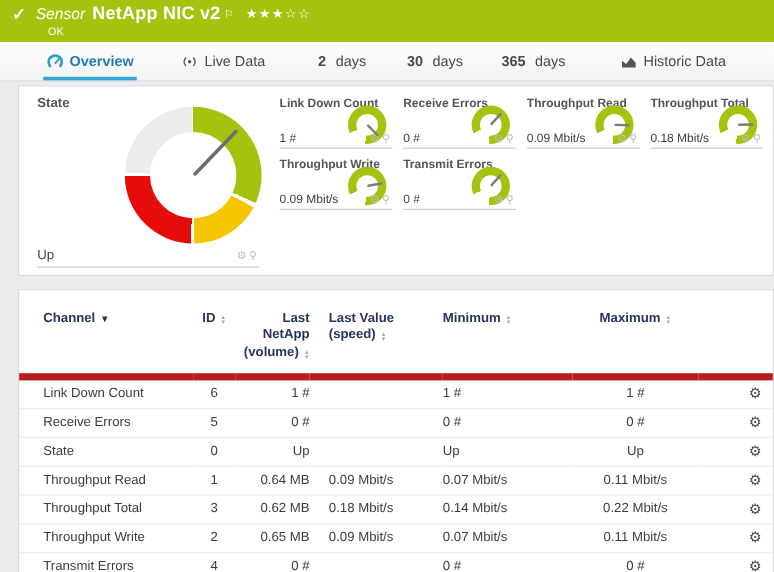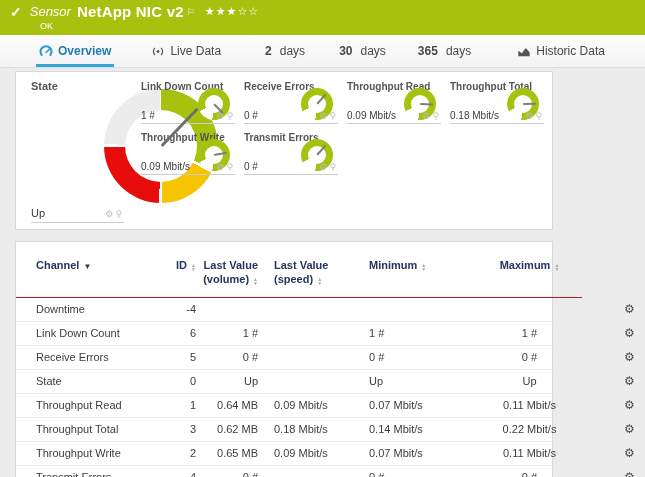--- a/index.html
+++ b/index.html
@@ -22,21 +22,21 @@
   .tabbar{height:32px;background:linear-gradient(#fdfdfd,#f3f3f3);border-bottom:1px solid #dedede;
     display:flex;align-items:stretch;font-size:12px;color:#484848}
   .tab{display:flex;align-items:center;gap:5px;padding:4px 9px;position:relative;cursor:pointer;white-space:nowrap}
   .tab .num{font-weight:bold;margin-right:3px}
   .tab.active{color:#1f7cb4;font-weight:bold}
   .tab.active::after{content:"";position:absolute;left:6px;right:6px;bottom:0;height:3px;background:var(--accent_blue,#36a5d8)}
   .ticon{display:inline-flex;align-items:center}
   .t-ov{margin-left:30px}.t-ld{margin-left:22px}.t-2d{margin-left:26px}.t-30d{margin-left:16px}
   .t-365d{margin-left:14px}.t-hd{margin-left:28px}.t-log{margin-left:28px}
   
-  .panel{background:#fff;border:1px solid #d9d9d9;margin-left:15px;width:538px;box-sizing:border-box}
+  .panel{background:#fff;border:1px solid #d9d9d9;margin-left:15px;width:630px;box-sizing:border-box}
   .panel.overview{margin-top:3px;height:159px;display:flex;padding:4px 0 0 6px}
   .panel.tablewrap{margin-top:11px;height:240px;padding-top:8px}
   
   .state-tile{width:210px;position:relative;padding:4px 0 0 9px;box-sizing:border-box}
   .tile-title{font-size:11px;font-weight:bold;color:#555}
   .gauge-big{position:absolute;left:82px;top:13px;width:114px;height:114px;border-radius:50%;
     background:conic-gradient(from 0deg,
       var(--green,#a7c20e) 1deg 114deg, #fff 114deg 118deg,
       var(--yellow,#f7c500) 118deg 179deg, #fff 179deg 182deg,
       var(--red,#e60c0c) 182deg 269deg, #fff 269deg 272deg,
@@ -54,25 +54,25 @@
   .gauge-mini{position:absolute;right:13px;top:10px;width:32px;height:32px;border-radius:50%;
     background:conic-gradient(from 0deg, var(--green,#a7c20e) 0deg 186deg, #fff 186deg 244deg, var(--green,#a7c20e) 244deg 360deg)}
   .gauge-mini::after{content:"";position:absolute;inset:7px;background:#fff;border-radius:50%}
   .needle-mini{position:absolute;left:calc(50% - 1px);bottom:50%;width:2px;height:13px;background:#7d7d7d;
     transform-origin:50% 100%;z-index:2;border-radius:1px}
   .mini-bottom{position:absolute;left:1px;right:8px;bottom:5px;border-bottom:1px solid #ccc;
     display:flex;justify-content:space-between;align-items:flex-end;padding-bottom:2px;font-size:10px;color:#3c3c3c}
   
   table.channels{width:100%;border-collapse:collapse;font-size:11px;color:#3c3c3c;table-layout:fixed}
   table.channels th{color:var(--header_navy,#26345f);font-weight:bold;font-size:11px;vertical-align:top;
-    padding:8px 0 10px;line-height:1.3;border-bottom:1px solid #b91c1c}
+    padding:8px 0 10px;line-height:1.3;border-bottom:6px solid #b91c1c}
   table.channels td{padding:0;height:23px;border-top:1px solid #ececec}
   table.channels tr:first-child td{border-top:none}
   .col-channel{width:125px;text-align:left;padding-left:20px !important}
-  .col-id{width:35px;text-align:right}
+  .col-id{width:35px;text-align:center}
   .col-vol{width:62px;text-align:right}
   .col-speed{width:95px;text-align:left;padding-left:16px !important}
   .col-min{width:108px;text-align:left}
   .col-max{width:105px;text-align:center}
   .col-gear{text-align:left;padding-left:42px !important}
   .sort-caret{font-size:8px;color:var(--header_navy,#26345f);margin-left:4px}
   .sort-dup{display:inline-flex;flex-direction:column;vertical-align:2px;margin-left:4px;line-height:4px}
   .sort-dup i{font-style:normal;font-size:5px;color:#a9a9a9}
   .row-gear{font-family:"DejaVu Sans",sans-serif;font-size:12px;color:#4a4a4a;cursor:pointer}
   svg.tabsvg{display:block}
@@ -223,49 +223,40 @@
 
 <div class="panel tablewrap">
   <table class="channels">
     <thead>
       <tr>
         <th class="col-channel"><span>Channel</span><span class="sort-caret">▼</span></th>
         <th class="col-id"><span>ID</span><span class="sort-dup">
               <i>▲</i>
               <i>▼</i>
             </span></th>
-        <th class="col-vol"><span>Last Value (volume)</span><span class="sort-dup">
+        <th class="col-vol"><span>Last NetApp (volume)</span><span class="sort-dup">
               <i>▲</i>
               <i>▼</i>
             </span></th>
         <th class="col-speed"><span>Last Value (speed)</span><span class="sort-dup">
               <i>▲</i>
               <i>▼</i>
             </span></th>
         <th class="col-min"><span>Minimum</span><span class="sort-dup">
               <i>▲</i>
               <i>▼</i>
             </span></th>
         <th class="col-max"><span>Maximum</span><span class="sort-dup">
               <i>▲</i>
               <i>▼</i>
             </span></th>
         <th class="col-gear"></th>
       </tr>
     </thead>
     <tbody>
-      <tr>
-        <td class="col-channel">Downtime</td>
-        <td class="col-id">-4</td>
-        <td class="col-vol"></td>
-        <td class="col-speed"></td>
-        <td class="col-min"></td>
-        <td class="col-max"></td>
-        <td class="col-gear"><span class="row-gear">⚙</span></td>
-      </tr>
       <tr>
         <td class="col-channel">Link Down Count</td>
         <td class="col-id">6</td>
         <td class="col-vol">1 #</td>
         <td class="col-speed"></td>
         <td class="col-min">1 #</td>
         <td class="col-max">1 #</td>
         <td class="col-gear"><span class="row-gear">⚙</span></td>
       </tr>
       <tr>

